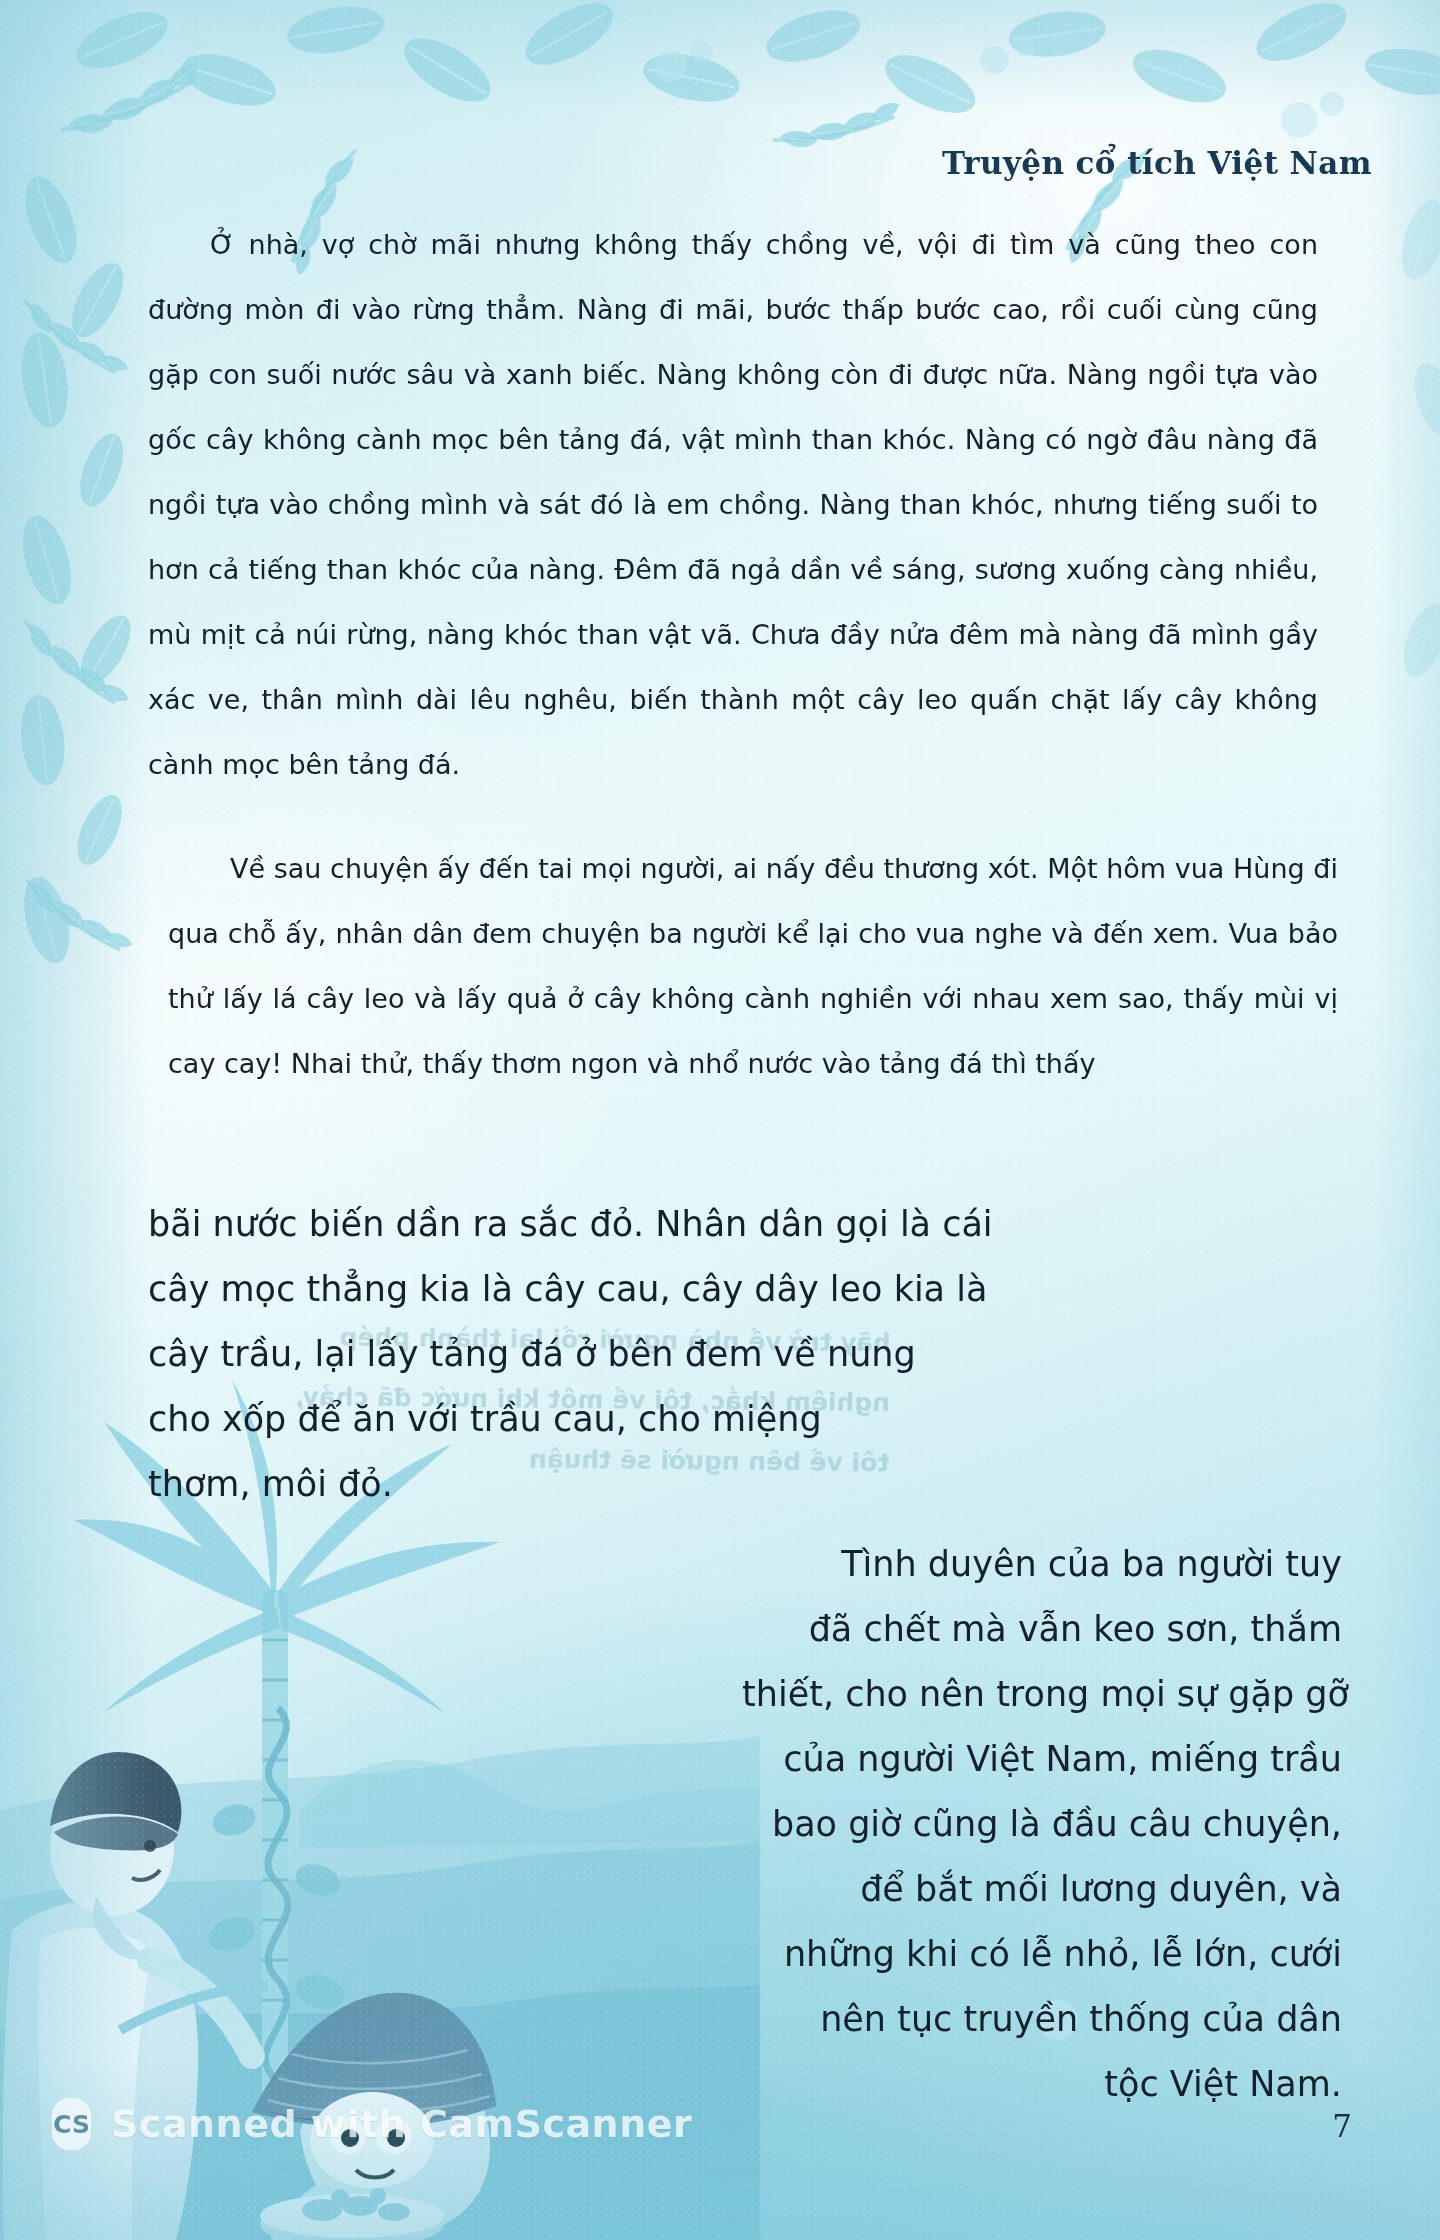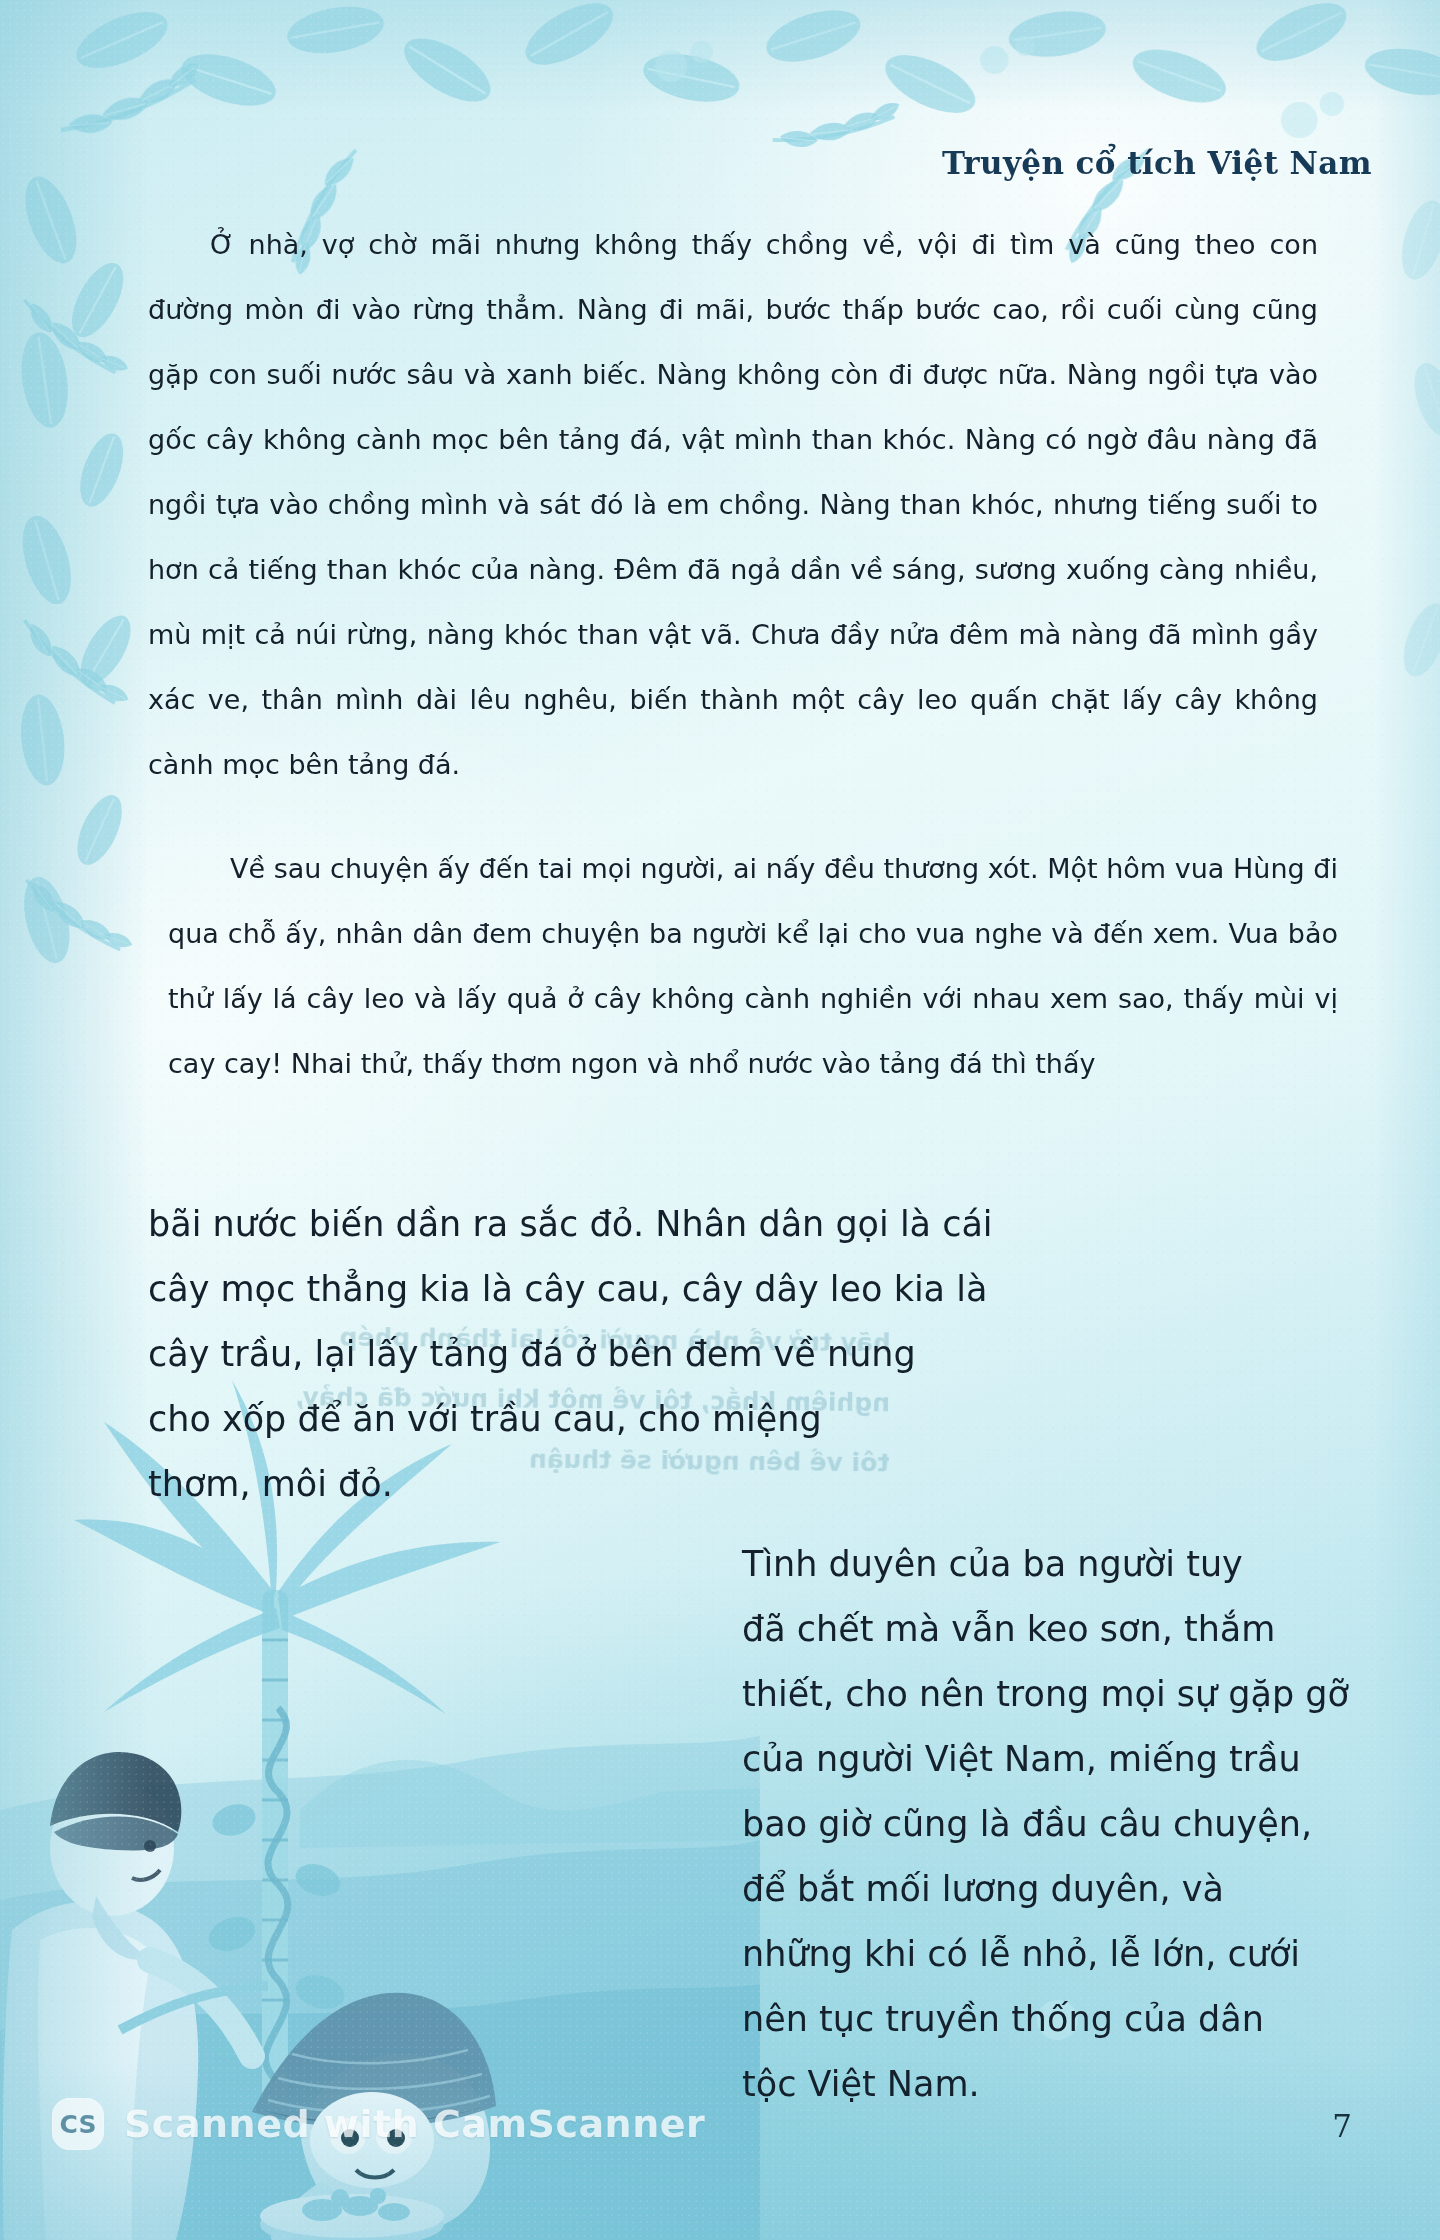--- a/index.html
+++ b/index.html
@@ -119,21 +119,21 @@
     color: #14202b;
     font-weight: 500;
     text-align: left;
     white-space: nowrap;
   }
 
   .narrow-col {
     position: absolute;
     right: 122px;
     width: 600px;
-    text-align: left;
+    text-align: right;
   }
   .narrow-col .line {
     font-family: "DejaVu Sans", sans-serif;
     font-size: 35px;
     line-height: 65px;
     color: #14202b;
     font-weight: 500;
     white-space: nowrap;
   }
 
@@ -152,21 +152,21 @@
     position: absolute;
     left: 52px;
     bottom: 90px;
     display: flex;
     align-items: center;
     gap: 20px;
     opacity: 0.82;
     pointer-events: none;
   }
   .watermark .cs-badge {
-    width: 52px;
+    width: 39px;
     height: 52px;
     border-radius: 18px;
     background: rgba(255,255,255,0.80);
     display: flex;
     align-items: center;
     justify-content: center;
     font-family: "DejaVu Sans", sans-serif;
     font-weight: 700;
     font-size: 25px;
     color: #4a7f96;

